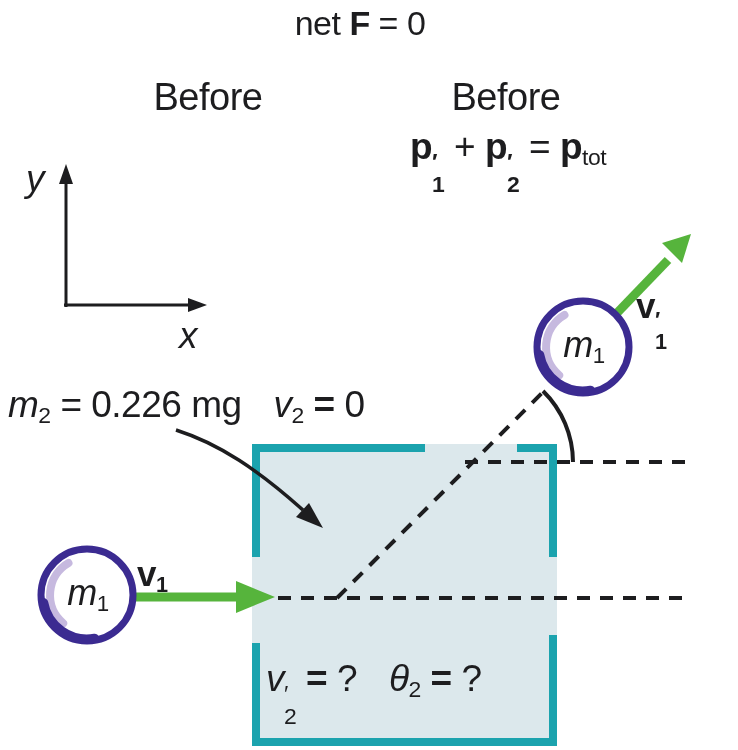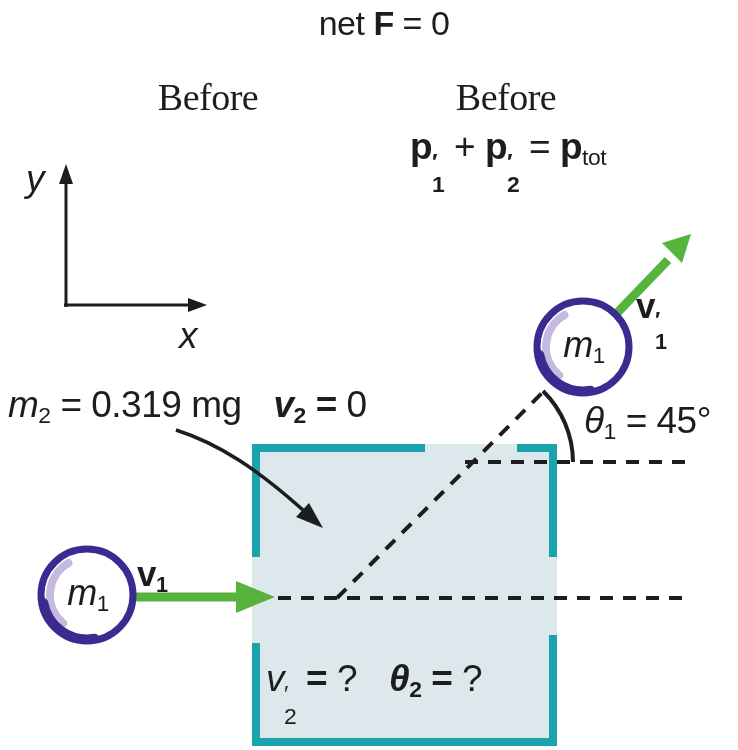--- a/index.html
+++ b/index.html
@@ -7,23 +7,23 @@
          font-family:"Liberation Sans","DejaVu Sans",sans-serif;color:#1d1d1f;}
   #diagram-svg{position:absolute;left:0;top:0;}
   .txt{position:absolute;white-space:nowrap;line-height:1;letter-spacing:-0.5px;}
   .ctr{transform:translateX(-50%);}
   .ctrxy{transform:translate(-50%,-50%);}
   .it{font-style:italic;}
   .bd{font-weight:bold;}
   sub.s{font-size:62%;vertical-align:-0.28em;}
   .ps{display:inline-flex;flex-direction:column;align-items:flex-start;
       font-size:62%;line-height:1.0;vertical-align:-0.42em;}
-  .gap{margin-left:0.6em;font-weight:bold;}
+  .gap{margin-left:0.6em;}
   .f-title{font-size:34px;}
-  .f-head{font-size:38px;font-family:Liberation Serif, serif;}
+  .f-head{font-size:38px;}
   .f-form{font-size:37px;}
   .f-axis{font-size:37px;}
   .f-lbl{font-size:37px;}
   .f-ball{font-size:36px;}
   .f-vec{font-size:35px;}
 </style>
 </head>
 <body>
 
 <div id="stage">
@@ -77,21 +77,21 @@
 
     <g>
       <line x1="617" y1="313" x2="668" y2="260" stroke-width="9" stroke="#56B43C"></line>
       <polygon points="691,234 682,263 662,243" fill="#56B43C"></polygon>
     </g>
 
     <use href="#ball-shape" transform="translate(87,595)"></use>
     <use href="#ball-shape" transform="translate(583,347)"></use>
   </svg>
 
-  <div class="txt f-title ctr" style="left:384px;top:6px">
+  <div class="txt f-title ctr" style="left:360px;top:6px">
     <span>net</span>
     <b>F</b>
     <span>=</span>
     <span>0</span>
   </div>
 
   <div class="txt f-head ctr" style="left:208px;top:78px">Before</div>
 
 
   <div class="txt f-head ctr" style="left:506px;top:78px">Before</div>
@@ -110,21 +110,21 @@
     <span><b>p</b><sub class="s">tot</sub></span>
   </div>
 
   <div class="txt f-axis it" style="left:26px;top:160px">y</div>
 
   <div class="txt f-axis it" style="left:179px;top:317px">x</div>
 
   <div class="txt f-lbl" style="left:8px;top:386px">
     <span><span class="it">m</span><sub class="s">2</sub></span>
     <span>=</span>
-    <span>0.319 mg</span>
+    <span>0.226 mg</span>
     <span class="gap"><span class="it">v</span><sub class="s">2</sub></span>
     <b>=</b>
     <span>0</span>
   </div>
 
   <div class="txt f-vec" style="left:137px;top:556px">
     <b>v</b><sub class="s bd">1</sub>
   </div>
 
   <div class="txt f-ball ctrxy" style="left:88px;top:595px">
@@ -135,25 +135,20 @@
     <span class="it">m</span><sub class="s">1</sub>
   </div>
 
   <div class="txt f-vec" style="left:636px;top:288px">
     <b>v</b><span class="ps bd">
         <span>′</span>
         <span>1</span>
       </span>
   </div>
 
-  <div class="txt f-lbl" style="left:584px;top:402px">
-    <span><span class="it">θ</span><sub class="s">1</sub></span>
-    <span>=</span>
-    <span>45°</span>
-  </div>
 
   <div class="txt f-lbl" style="left:266px;top:660px">
     <span><span class="it">v</span><span class="ps">
           <span>′</span>
           <span>2</span>
         </span></span>
     <b>=</b>
     <span>?</span>
     <span class="gap"><span class="it">θ</span><sub class="s">2</sub></span>
     <b>=</b>

